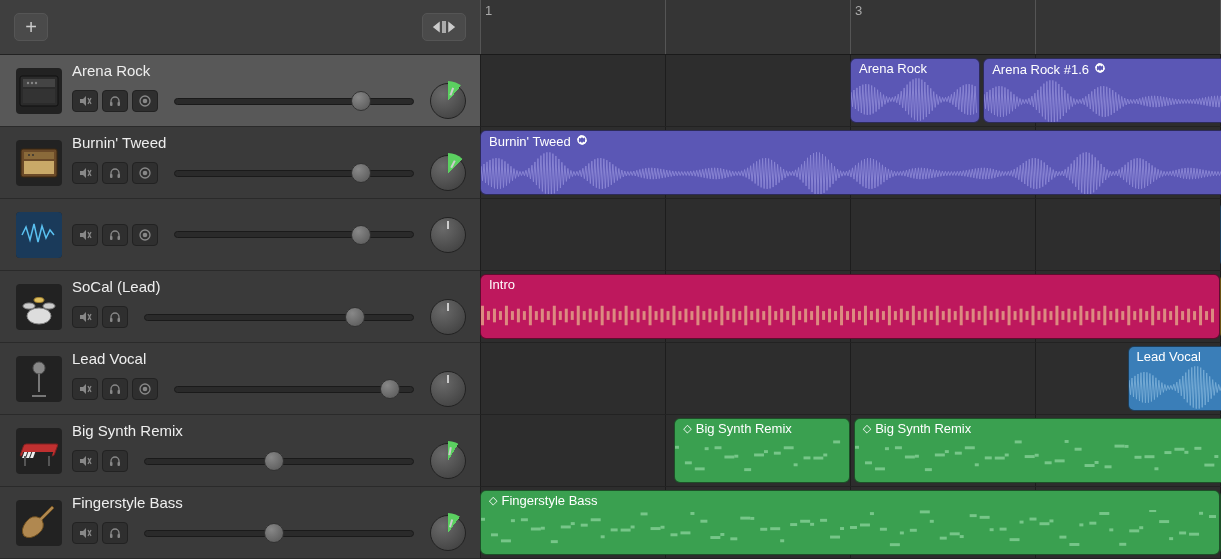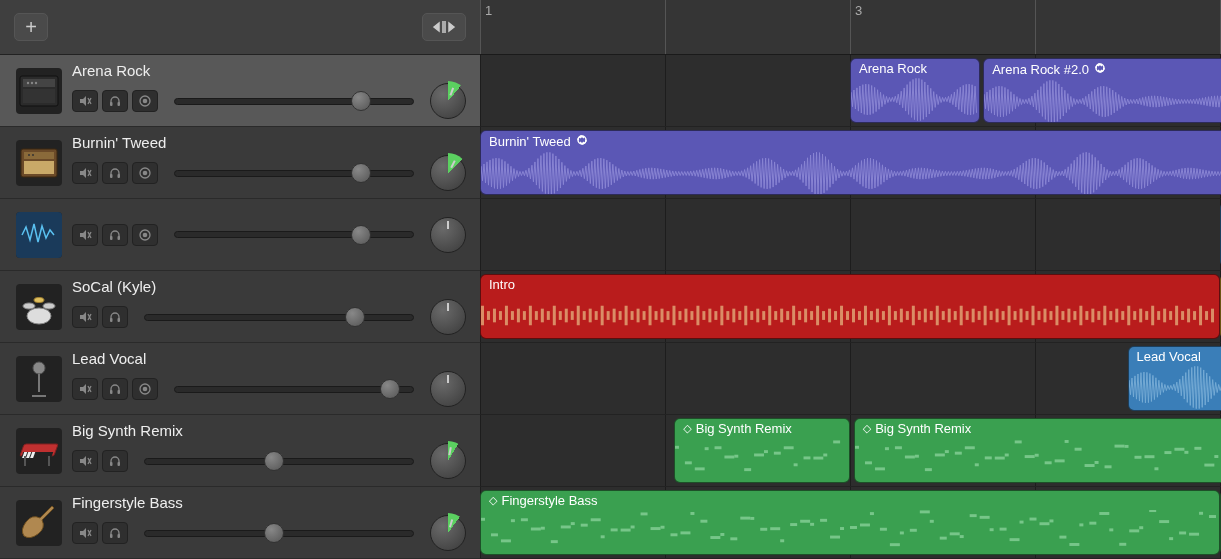--- a/index.html
+++ b/index.html
@@ -183,21 +183,21 @@
         <div class="track">
           <div class="track-icon">
             <svg viewBox="0 0 46 46">
               <ellipse cx="23" cy="32" rx="12" ry="8" fill="#ddd" stroke="#888"></ellipse>
               <ellipse cx="13" cy="22" rx="6" ry="3" fill="#ccc" stroke="#888"></ellipse>
               <ellipse cx="33" cy="22" rx="6" ry="3" fill="#ccc" stroke="#888"></ellipse>
               <ellipse cx="23" cy="16" rx="5" ry="2.5" fill="#e0c060" stroke="#a08030"></ellipse>
             </svg>
           </div>
           <div class="track-body">
-            <div class="track-name">SoCal (Kyle)</div>
+            <div class="track-name">SoCal (Lead)</div>
             <div class="track-controls">
               <div class="ctrl-btn">
                 <svg viewBox="0 0 14 14">
                   <path d="M2 5 L5 5 L8 2 L8 12 L5 9 L2 9 Z" fill="#888"></path>
                   <path d="M10 4 L13 10 M13 4 L10 10" stroke="#888" stroke-width="1.3"></path>
                 </svg>
               </div>
               <div class="ctrl-btn">
                 <svg viewBox="0 0 14 14">
                   <path d="M3 9 L3 7 A4 4 0 0 1 11 7 L11 9" fill="none" stroke="#888" stroke-width="1.3"></path>
@@ -353,21 +353,21 @@
           <div class="region" style="left: 370px; width: 129.5px; background: rgb(91, 87, 181);">
             <div class="region-header">
               <span>Arena Rock</span>
             </div>
             <div class="region-body"><svg class="wave" viewBox="0 0 129.50000000000003 44" preserveAspectRatio="none">
                 <path d="M0 22 L0 14.600000000000001 L1.5 29.4 L3 12.325684406225125 L4.5 31.674315593774875 L6 10.08874783138016 L7.5 33.91125216861984 L9 8.164141718193068 L10.5 35.835858281806935 L12 6.80946534286149 L13.5 37.190534657138514 L15 6.225105946455987 L16.5 37.77489405354402 L18 6.519825490392975 L19.5 37.480174509607025 L21 7.6875855044652734 L22.5 36.312414495534725 L24 9.599991230279743 L25.5 34.40000876972026 L27 12.016536610760248 L28.5 31.983463389239752 L30 14.612163255442244 L31.5 29.387836744557756 L33 17.01892104904397 L34.5 26.98107895095603 L36 18.876173192239303 L37.5 25.123826807760697 L39 19.882216132815344 L40.5 24.117783867184656 L42 19.839665342336165 L43.5 24.160334657663835 L45 18.687610529209778 L46.5 25.312389470790222 L48 16.515303064176948 L49.5 27.484696935823052 L51 13.554759580890554 L52.5 30.445240419109446 L54 10.152760815076931 L55.5 33.84723918492307 L57 6.725821705925199 L58.5 37.2741782940748 L60 3.7043258835598643 L61.5 40.29567411644014 L63 1.4737405622046076 L64.5 42.52625943779539 L66 0.32137676299218043 L67.5 43.67862323700782 L69 0.39643570309342735 L70.5 43.60356429690657 L72 1.6891844280721955 L73.5 42.310815571927805 L75 4.032315728531227 L76.5 39.96768427146877 L78 7.12429265151542 L79.5 36.87570734848458 L81 10.57125371477457 L82.5 33.42874628522543 L84 13.941353660718992 L85.5 30.058646339281008 L87 16.823646148157728 L88.5 27.176353851842272 L90 18.88304224306689 L91.5 25.11695775693311 L93 19.903577559507465 L94.5 24.096422440492535 L96 19.81406916361342 L97.5 24.18593083638658 L99 18.692941995166493 L100.5 25.307058004833507 L102 16.75212728910684 L103.5 27.24787271089316 L105 14.302997599703 L106.5 29.697002400297002 L108 11.709838832974809 L109.5 32.29016116702519 L111 9.337995585891967 L112.5 34.66200441410803 L114 7.504337698952508 L115.5 36.49566230104749 L117 6.437040161745564 L118.5 37.562959838254436 L120 6.2499858382783735 L121.5 37.75001416172162 L123 6.934687621667637 L124.5 37.065312378332365 L126 8.369884742728132 L127.5 35.63011525727187 " stroke="#a8a3e8" stroke-width="1" fill="none"></path>
               </svg></div>
           </div>
           <div class="region" style="left: 503.2px; width: 976.8px; background: rgb(91, 87, 181);">
             <div class="region-header">
-              <span>Arena Rock #2.0</span>
+              <span>Arena Rock #1.6</span>
               <span><svg class="loop-icon" viewBox="0 0 14 14">
                   <path d="M3 7 A4 4 0 1 1 7 11 M7 11 L5 9 M7 11 L9 9" fill="none" stroke="#fff" stroke-width="1.5"></path>
                   <path d="M11 7 A4 4 0 1 1 7 3 M7 3 L9 5 M7 3 L5 5" fill="none" stroke="#fff" stroke-width="1.5"></path>
                 </svg></span>
             </div>
             <div class="region-body"><svg class="wave" viewBox="0 0 976.7999999999998 44" preserveAspectRatio="none">
                 <path d="M0 22 L0 14.600000000000001 L1.5 29.4 L3 12.325684406225125 L4.5 31.674315593774875 L6 10.08874783138016 L7.5 33.91125216861984 L9 8.164141718193068 L10.5 35.835858281806935 L12 6.80946534286149 L13.5 37.190534657138514 L15 6.225105946455987 L16.5 37.77489405354402 L18 6.519825490392975 L19.5 37.480174509607025 L21 7.6875855044652734 L22.5 36.312414495534725 L24 9.599991230279743 L25.5 34.40000876972026 L27 12.016536610760248 L28.5 31.983463389239752 L30 14.612163255442244 L31.5 29.387836744557756 L33 17.01892104904397 L34.5 26.98107895095603 L36 18.876173192239303 L37.5 25.123826807760697 L39 19.882216132815344 L40.5 24.117783867184656 L42 19.839665342336165 L43.5 24.160334657663835 L45 18.687610529209778 L46.5 25.312389470790222 L48 16.515303064176948 L49.5 27.484696935823052 L51 13.554759580890554 L52.5 30.445240419109446 L54 10.152760815076931 L55.5 33.84723918492307 L57 6.725821705925199 L58.5 37.2741782940748 L60 3.7043258835598643 L61.5 40.29567411644014 L63 1.4737405622046076 L64.5 42.52625943779539 L66 0.32137676299218043 L67.5 43.67862323700782 L69 0.39643570309342735 L70.5 43.60356429690657 L72 1.6891844280721955 L73.5 42.310815571927805 L75 4.032315728531227 L76.5 39.96768427146877 L78 7.12429265151542 L79.5 36.87570734848458 L81 10.57125371477457 L82.5 33.42874628522543 L84 13.941353660718992 L85.5 30.058646339281008 L87 16.823646148157728 L88.5 27.176353851842272 L90 18.88304224306689 L91.5 25.11695775693311 L93 19.903577559507465 L94.5 24.096422440492535 L96 19.81406916361342 L97.5 24.18593083638658 L99 18.692941995166493 L100.5 25.307058004833507 L102 16.75212728910684 L103.5 27.24787271089316 L105 14.302997599703 L106.5 29.697002400297002 L108 11.709838832974809 L109.5 32.29016116702519 L111 9.337995585891967 L112.5 34.66200441410803 L114 7.504337698952508 L115.5 36.49566230104749 L117 6.437040161745564 L118.5 37.562959838254436 L120 6.2499858382783735 L121.5 37.75001416172162 L123 6.934687621667637 L124.5 37.065312378332365 L126 8.369884742728132 L127.5 35.63011525727187 L129 10.34633532319813 L130.5 33.65366467680187 L132 12.602207867583338 L133.5 31.39779213241666 L135 14.86317422675452 L136.5 29.13682577324548 L138 16.88098796034338 L139.5 27.11901203965662 L141 18.46499295863662 L142.5 25.53500704136338 L144 19.502488380506254 L145.5 24.497511619493746 L147 19.965893652717455 L148.5 24.034106347282545 L150 19.90685537765911 L151.5 24.09314462234089 L153 19.439450320578285 L154.5 24.560549679421715 L156 18.716150290500835 L157.5 25.283849709499165 L159 17.901012297075408 L160.5 26.098987702924592 L162 17.144559859584582 L163.5 26.855440140415418 L165 16.564087111659212 L166.5 27.435912888340788 L168 16.2318267628819 L169.5 27.7681732371181 L171 16.171840752502025 L172.5 27.828159247497975 L174 16.364916829953568 L175.5 27.635083170046432 L177 16.75946271244668 L178.5 27.24053728755332 L180 17.285590057572055 L181.5 26.714409942427945 L183 17.869378298616127 L184.5 26.130621701383873 L186 18.444691561766003 L187.5 25.555308438233997 L189 18.960769741732477 L190.5 25.039230258267523 L192 19.384925693763687 L193.5 24.615074306236313 L195 19.700813630569954 L196.5 24.299186369430046 L198 19.903657096220584 L199.5 24.096342903779416 L201 19.994359579913404 L202.5 24.005640420086596 L204 19.974474791368102 L205.5 24.025525208631898 L207 19.843597110478605 L208.5 24.156402889521395 L210 19.599954042131383 L211.5 24.400045957868617 L213 19.24402452835342 L214.5 24.75597547164658 L216 18.784089278570836 L217.5 25.215910721429164 L219 18.24195322163803 L220.5 25.75804677836197 L222 17.6568255100189 L223.5 26.3431744899811 L225 17.085573962220472 L226.5 26.914426037779528 L228 16.59826121522795 L229.5 27.40173878477205 L231 16.268893001282954 L232.5 27.731106998717046 L234 16.162462306980267 L235.5 27.837537693019733 L237 16.320415990356295 L238.5 27.679584009643705 L240 16.747370651306618 L241.5 27.252629348693382 L243 17.402085443704063 L244.5 26.597914556295937 L246 18.19527735009766 L247.5 25.80472264990234 L249 18.99586968097202 L250.5 25.00413031902798 L252 19.64584213016551 L253.5 24.35415786983449 L255 19.982238532381082 L256.5 24.017761467618918 L258 19.86337753304662 L259.5 24.13662246695338 L261 19.19519416613318 L262.5 24.80480583386682 L264 17.953156518037517 L265.5 26.046843481962483 L267 16.195491049886176 L268.5 27.804508950113824 L270 14.06452166544948 L271.5 29.93547833455052 L273 11.774650440811186 L274.5 32.225349559188814 L276 9.587627396622564 L277.5 34.412372603377435 L279 7.777932835224465 L280.5 36.22206716477554 L282 6.592958682719974 L283.5 37.407041317280026 L285 6.213888074620577 L286.5 37.78611192537942 L288 6.72349101430898 L289.5 37.276508985691024 L291 8.086373173625917 L292.5 35.913626826374085 L294 10.145592629155525 L295.5 33.85440737084448 L297 12.637213418708564 L298.5 31.362786581291438 L300 15.221642961526399 L301.5 28.7783570384736 L303 17.527926943159297 L304.5 26.472073056840703 L306 19.204983398947927 L307.5 24.795016601052073 L309 19.972418141294828 L310.5 24.027581858705172 L312 19.663321636812753 L313.5 24.336678363187247 L315 18.25237894311818 L316.5 25.74762105688182 L318 15.864619085623142 L319.5 28.13538091437686 L321 12.762904998510571 L322.5 31.23709500148943 L324 9.315405440371537 L325.5 34.684594559628465 L327 5.947314652957715 L328.5 38.052685347042285 L330 3.0835215627019075 L331.5 40.916478437298096 L333 1.0903905014252366 L334.5 42.90960949857477 L336 0.22506015154455383 L337.5 43.774939848455446 L339 0.5996449260442986 L340.5 43.4003550739557 L342 2.1655793030296913 L343.5 41.83442069697031 L345 4.72040282793408 L346.5 39.27959717206592 L348 7.9359895657461585 L349.5 36.064010434253845 L351 11.404084143868486 L352.5 32.59591585613151 L354 14.692496542735919 L355.5 29.307503457264083 L357 17.403809220716163 L358.5 26.596190779283837 L360 19.228183685743527 L361.5 24.771816314256473 L363 19.982847083725538 L364.5 24.017152916274462 L366 19.63292498523186 L367.5 24.36707501476814 L369 18.291129417653007 L370.5 25.708870582346993 L372 16.196964169850343 L373.5 27.803035830149657 L375 13.67908524483938 L376.5 30.320914755160622 L378 11.106803220899362 L379.5 32.893196779100634 L381 8.838094065708987 L382.5 35.16190593429101 L384 7.171712957533572 L385.5 36.82828704246643 L387 6.310083854463901 L388.5 37.6899161455361 L390 6.337747454208142 L391.5 37.66225254579186 L393 7.217619097330591 L394.5 36.78238090266941 L396 8.804552656458283 L397.5 35.195447343541716 L399 10.873162981418298 L400.5 33.1268370185817 L402 13.154913768673829 L403.5 30.84508623132617 L405 15.378404590566506 L406.5 28.621595409433496 L408 17.3067139482785 L409.5 26.6932860517215 L411 18.766533128162315 L412.5 25.233466871837685 L414 19.665465307304387 L415.5 24.334534692695613 L417 19.995959319391083 L418.5 24.004040680608917 L420 19.82653341886229 L421.5 24.17346658113771 L423 19.282862056614405 L424.5 24.717137943385595 L426 18.522653618185362 L427.5 25.477346381814638 L429 17.70885572251609 L430.5 26.29114427748391 L432 16.98553981779153 L433.5 27.01446018220847 L435 16.459928543566146 L436.5 27.540071456433854 L438 16.192642364629215 L439.5 27.807357635370785 L441 16.196634026037028 L442.5 27.803365973962972 L444 16.44374858034039 L445.5 27.55625141965961 L447 16.87665784614024 L448.5 27.12334215385976 L450 17.423256961442814 L451.5 26.576743038557186 L453 18.010554596775645 L454.5 25.989445403224355 L456 18.575597844696446 L457.5 25.424402155303554 L459 19.071904488208922 L460.5 24.928095511791078 L462 19.471014021875035 L463.5 24.528985978124965 L465 19.759871372163378 L466.5 24.240128627836622 L468 19.935600685565753 L469.5 24.064399314434247 L471 19.999650427804603 L472.5 24.000349572195397 L474 19.95322712614587 L475.5 24.04677287385413 L477 19.795418366789885 L478.5 24.204581633210115 L480 19.52456512608 L481.5 24.47543487392 L483 19.142474721069487 L484.5 24.857525278930513 L486 18.660190406381947 L487.5 25.339809593618053 L489 18.10345458439484 L490.5 25.89654541560516 L492 17.515861581272066 L493.5 26.484138418727934 L495 16.958044054755288 L496.5 27.041955945244712 L498 16.502022322475618 L499.5 27.497977677524382 L501 16.220920967953695 L502.5 27.779079032046305 L504 16.175406324165557 L505.5 27.824593675834443 L507 16.39917878356217 L508.5 27.60082121643783 L510 16.88644249904658 L511.5 27.11355750095342 L513 17.584314611184823 L514.5 26.415685388815177 L516 18.392569168071745 L517.5 25.607430831928255 L519 19.171996171012037 L520.5 24.828003828987963 L522 19.761163676720386 L523.5 24.238836323279614 L525 19.999755501538452 L526.5 24.000244498461548 L528 19.75521513513247 L529.5 24.24478486486753 L531 18.948442611317397 L532.5 25.051557388682603 L534 17.57398481314021 L535.5 26.42601518685979 L537 15.710641450037517 L538.5 28.289358549962483 L540 13.519653967106724 L541.5 30.480346032893276 L543 11.22949000056275 L544.5 32.77050999943725 L546 9.108402234941538 L547.5 34.891597765058464 L549 7.428074988806866 L550.5 36.57192501119313 L552 6.423406775494922 L553.5 37.576593224505075 L555 6.254492744382272 L556.5 37.745507255617724 L558 6.976953099571855 L559.5 37.02304690042814 L561 8.525835098033204 L562.5 35.474164901966795 L564 10.716494655007061 L565.5 33.28350534499294 L567 13.263391727292195 L568.5 30.736608272707805 L570 15.8149831820837 L571.5 28.1850168179163 L573 18.00030076123872 L574.5 25.99969923876128 L576 19.480784577032725 L577.5 24.519215422967275 L579 19.999850084491463 L580.5 24.000149915508537 L582 19.42270636417429 L583.5 24.57729363582571 L585 17.760147496846464 L586.5 26.239852503153536 L588 15.172252627579443 L589.5 28.827747372420557 L591 11.950834408189003 L592.5 32.049165591811 L594 8.482632845036314 L595.5 35.51736715496369 L597 5.198175726210444 L598.5 38.801824273789556 L600 2.513459111513157 L601.5 41.48654088848684 L603 0.7727848169023659 L604.5 43.227215183097634 L606 0.20102934458176236 L607.5 43.79897065541824 L609 0.8723063336952812 L610.5 43.12769366630472 L612 2.699613801751486 L613.5 41.30038619824852 L615 5.446986045132306 L616.5 38.553013954867694 L618 8.762366351465204 L619.5 35.237633648534796 L621 12.22638560537013 L622.5 31.77361439462987 L624 15.409935360777695 L625.5 28.590064639222305 L627 17.932208140473385 L628.5 26.067791859526615 L630 19.510918931006117 L631.5 24.489081068993883 L633 19.997699953417577 L634.5 24.002300046582423 L636 19.39396417315912 L637.5 24.60603582684088 L639 17.845493967880415 L640.5 26.154506032119585 L642 15.617166130210073 L643.5 28.382833869789927 L645 13.052087678286114 L646.5 30.947912321713886 L648 10.5215589325547 L649.5 33.4784410674453 L651 8.373393336181156 L652.5 35.62660666381885 L654 6.8860680435616395 L655.5 37.113931956438364 L657 6.235002074228337 L658.5 37.76499792577167 L660 6.47518045229403 L661.5 37.524819547705974 L663 7.541717787532145 L664.5 36.45828221246786 L666 9.267211129574969 L667.5 34.73278887042503 L669 11.41230015120203 L670.5 32.58769984879797 L672 13.704096752020426 L673.5 30.295903247979574 L675 15.87630727077628 L676.5 28.12369272922372 L678 17.705032900800568 L679.5 26.294967099199432 L681 19.035317485288147 L682.5 24.964682514711853 L684 19.795292065544096 L685.5 24.204707934455904 L687 19.996916482223817 L688.5 24.003083517776183 L690 19.724471078651682 L691.5 24.275528921348318 L693 19.11375737586118 L694.5 24.88624262413882 L696 18.326154112797063 L697.5 25.673845887202937 L699 17.52209204283555 L700.5 26.47790795716445 L702 16.838143965481784 L703.5 27.161856034518216 L705 16.37089617552273 L706.5 27.62910382447727 L708 16.16930043452534 L709.5 27.83069956547466 L711 16.235589336813494 L712.5 27.764410663186506 L714 16.533367433234154 L715.5 27.466632566765846 L717 17.00041513311109 L718.5 26.99958486688891 L720 17.56322393119256 L721.5 26.43677606880744 L723 18.150369156118757 L724.5 25.849630843881243 L726 18.702453751174325 L727.5 25.297546248825675 L729 19.17735948746189 L730.5 24.82264051253811 L732 19.550694222193332 L733.5 24.449305777806668 L735 19.812382761498284 L736.5 24.187617238501716 L738 19.961103055658374 L739.5 24.038896944341626 L741 19.998578524763513 L742.5 24.001421475236487 L744 19.925557592443322 L745.5 24.074442407556678 L747 19.74070214524612 L748.5 24.25929785475388 L750 19.442715721535173 L751.5 24.557284278464827 L753 19.03507563478065 L754.5 24.96492436521935 L756 18.531912298002513 L757.5 25.468087701997487 L759 17.963095277388227 L760.5 26.036904722611773 L762 17.37656125236399 L763.5 26.62343874763601 L765 16.836380792611127 L766.5 27.163619207388873 L768 16.415932300779936 L769.5 27.584067699220064 L771 16.186665829019006 L772.5 27.813334170980994 L774 16.20407037273676 L775.5 27.79592962726324 L777 16.49336305672488 L778.5 27.50663694327512 L780 17.037886403797238 L781.5 26.962113596202762 L783 17.77309473030694 L784.5 26.22690526969306 L786 18.588302357074014 L787.5 25.411697642925986 L789 19.33714154732914 L790.5 24.66285845267086 L792 19.856130417304662 L793.5 24.143869582695338 L795 19.98914982538155 L796.5 24.01085017461845 L798 19.6142719767733 L799.5 24.3857280232267 L801 18.668545845950543 L802.5 25.331454154049457 L804 17.166222289829054 L805.5 26.833777710170946 L807 15.206574436857995 L808.5 28.793425563142005 L810 12.968877965722324 L811.5 31.031122034277676 L813 10.694067441928977 L814.5 33.30593255807102 L816 8.654777281076665 L817.5 35.34522271892334 L819 7.117547194297673 L820.5 36.88245280570233 L822 6.30256017917087 L823.5 37.69743982082913 L825 6.347087086179339 L826.5 37.65291291382066 L828 7.278653621238295 L829.5 36.72134637876171 L831 9.00279509117257 L832.5 34.99720490882743 L834 11.308258080664316 L835.5 32.69174191933568 L837 13.889932156472721 L838.5 30.11006784352728 L840 16.387040915409823 L841.5 27.612959084590177 L843 18.431627763062895 L844.5 25.568372236937105 L846 19.70054955496558 L847.5 24.29945044503442 L849 19.963357999125737 L850.5 24.036642000874263 L852 19.118772409399654 L853.5 24.881227590600346 L855 17.213914799297598 L856.5 26.786085200702402 L858 14.442892504751633 L859.5 29.557107495248367 L861 11.124321431515549 L862.5 32.87567856848445 L864 7.660528987488096 L865.5 36.33947101251191 L867 4.483972890048136 L868.5 39.516027109951864 L870 1.9984197553206577 L871.5 42.001580244679346 L873 0.5233225714219358 L874.5 43.476677428578064 L876 0.2494662280633726 L877.5 43.75053377193663 L879 1.2123591997881284 L880.5 42.787640800211875 L882 3.287272466899587 L883.5 40.71272753310041 L885 6.206654123222197 L886.5 37.793345876777806 L888 9.597364124951957 L889.5 34.40263587504804 L891 13.032280123944213 L892.5 30.96771987605579 L894 16.088762517853908 L895.5 27.911237482146092 L897 18.405544092321815 L898.5 25.594455907678185 L900 19.729957335854387 L901.5 24.270042664145613 L903 19.948962899316946 L904.5 24.051037100683054 L906 19.099942331911905 L907.5 24.900057668088095 L909 17.360270165235903 L910.5 26.639729834764097 L912 15.017808597680212 L913.5 28.98219140231979 L915 12.427193662619356 L916.5 31.572806337380644 L918 9.958698885851618 L919.5 34.04130111414838 L921 7.9473005584155505 L922.5 36.05269944158445 L924 6.649232587463867 L925.5 37.35076741253613 L927 6.2118991622655475 L928.5 37.788100837734454 L930 6.660767556004007 L931.5 37.339232443995996 L933 7.904169565188852 L934.5 36.09583043481115 L936 9.75423351055223 L937.5 34.24576648944777 L939 11.959869905631464 L940.5 32.040130094368536 L942 14.246181750308956 L943.5 29.753818249691044 L945 16.35407062815041 L946.5 27.64592937184959 L948 18.074206753772458 L949.5 25.925793246227542 L951 19.270807207543918 L952.5 24.729192792456082 L954 19.89256824736747 L955.5 24.10743175263253 L957 19.970282896654943 L958.5 24.029717103345057 L960 19.60277419051627 L961.5 24.39722580948373 L963 18.934452576638694 L964.5 25.065547423361306 L966 18.128817202637485 L967.5 25.871182797362515 L969 17.342445421109296 L970.5 26.657554578890704 L972 16.703472964636152 L973.5 27.296527035363848 " stroke="#a8a3e8" stroke-width="1" fill="none"></path>
               </svg></div>
           </div>
         </div>
@@ -397,21 +397,21 @@
           <div class="gridline" style="left: 555px;"></div>
           <div class="gridline" style="left: 740px;"></div>
           <div class="region" style="left: 740px; width: 740px; background: rgb(58, 126, 184);"></div>
         </div>
         <div class="tl-row">
           <div class="gridline" style="left: 0px;"></div>
           <div class="gridline" style="left: 185px;"></div>
           <div class="gridline" style="left: 370px;"></div>
           <div class="gridline" style="left: 555px;"></div>
           <div class="gridline" style="left: 740px;"></div>
-          <div class="region" style="left: 0px; width: 740px; background: #b91c1c;">
+          <div class="region" style="left: 0px; width: 740px; background: #be185d;">
             <div class="region-header">
               <span>Intro</span>
             </div>
             <div class="region-body"><svg class="wave" viewBox="0 0 740 44" preserveAspectRatio="none">
                 <rect x="0" y="12" width="3" height="20" fill="#f0d898"></rect>
                 <rect x="6" y="17.5" width="3" height="9" fill="#f0d898"></rect>
                 <rect x="12" y="15" width="3" height="14" fill="#f0d898"></rect>
                 <rect x="18" y="17.5" width="3" height="9" fill="#f0d898"></rect>
                 <rect x="24" y="12" width="3" height="20" fill="#f0d898"></rect>
                 <rect x="30" y="17.5" width="3" height="9" fill="#f0d898"></rect>

